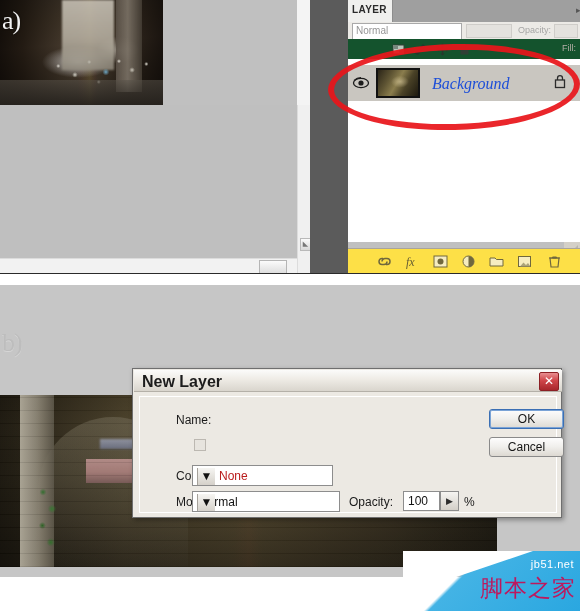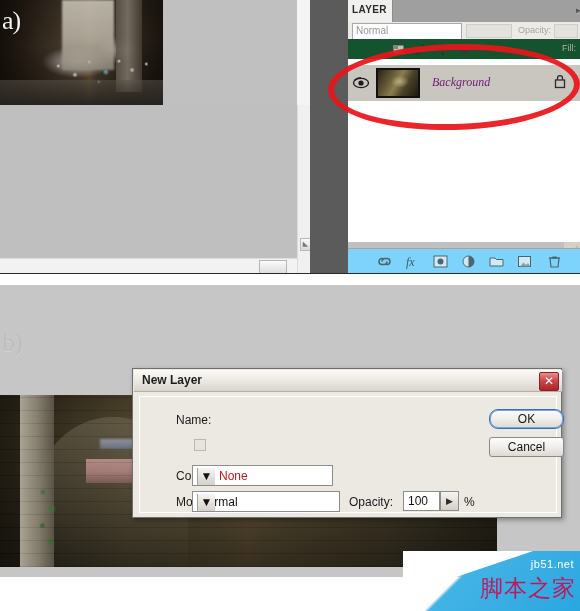--- a/index.html
+++ b/index.html
@@ -104,28 +104,28 @@
   }
   #eye-cell{position:absolute;left:4px;top:9px;width:18px;height:18px;}
   #layer-thumb{
     position:absolute;left:28px;top:3px;width:44px;height:30px;
     border:2px solid #111;box-sizing:border-box;
     background:
       radial-gradient(ellipse 12px 8px at 55% 45%, rgba(220,205,160,.6) 0%, rgba(80,70,45,0) 75%),
       linear-gradient(120deg,#2b2518 0%,#5e5433 28%,#8a7d4d 48%,#4a4227 68%,#1d190f 100%);
   }
   #layer-name{
-    position:absolute;left:84px;top:10px;font-size:12px;font-style:italic;
-    font-family:"Liberation Serif","DejaVu Serif",serif;color:#701a75;
+    position:absolute;left:84px;top:10px;font-size:16px;font-style:italic;
+    font-family:"Liberation Serif","DejaVu Serif",serif;color:#1d4ed8;
   }
   #layer-lock{position:absolute;right:14px;top:9px;width:12px;height:15px;}
 
   
   #panel-scroll-corner{left:216px;top:242px;width:16px;height:15px;background:#d4d0c8;}
-  #paneltoolbar{left:0;top:248px;width:232px;height:25px;background:#7dd3fc;border-top:1px solid #a9a49c;}
+  #paneltoolbar{left:0;top:248px;width:232px;height:25px;background:#fde047;border-top:1px solid #a9a49c;}
   #paneltoolbar .tbi{position:absolute;top:5px;width:17px;height:15px;opacity:.72;}
 
   
   #red-circle{
     left:328px;top:44px;width:252px;height:86px;
     border:6px solid #e8151b;border-radius:50%;
     transform:rotate(-1.5deg);
     box-sizing:border-box;opacity:.93;
   }
 
@@ -180,21 +180,21 @@
   #dialog{
     left:132px;top:368px;width:430px;height:150px;
     background:#ece9e3;border:1px solid #6f6f6f;box-sizing:border-box;
     box-shadow:2px 2px 5px rgba(0,0,0,.35);
   }
   #dialog-titlebar{
     position:absolute;left:1px;top:1px;width:428px;height:21px;
     background:linear-gradient(180deg,#fbfbfa 0%,#eeebe5 45%,#d9d5cd 100%);
     border-bottom:1px solid #b4b0a8;
   }
-  #dialog-title{position:absolute;left:8px;top:3px;font-size:12px;font-weight:bold;color:#1c1c1c;}
+  #dialog-title{position:absolute;left:8px;top:3px;font-size:16px;font-weight:bold;color:#1c1c1c;}
   #dialog-close{
     position:absolute;right:3px;top:2px;width:18px;height:17px;
     background:linear-gradient(180deg,#e88e90 0%,#cf4549 45%,#a8262b 100%);
     border:1px solid #8c1f24;border-radius:2px;
   }
   #dialog-close .x{
     position:absolute;left:0;top:0;width:100%;height:100%;color:#fff;font-size:12px;
     font-weight:bold;text-align:center;line-height:16px;
   }
   #dialog-body{
@@ -210,21 +210,21 @@
   .dlg-btn{
     position:absolute;height:20px;box-sizing:border-box;
     background:linear-gradient(180deg,#fdfdfd 0%,#f0efec 48%,#ddd9d2 100%);
     border:1px solid #8a8a8a;border-radius:3px;
     font-size:12px;color:#151515;text-align:center;line-height:18px;
   }
   .dlg-btn.focus{border:1px solid #3b6fb4;box-shadow:0 0 0 1px #7aa3d6 inset;}
 
   #name-label{left:36px;top:16px;}
   #name-input{left:52px;top:12px;width:277px;height:20px;}
-  #ok-btn{left:349px;top:12px;width:75px;border-radius:9px;}
+  #ok-btn{left:349px;top:12px;width:75px;}
   #cancel-btn{left:349px;top:40px;width:75px;}
 
   #clip-check{
     position:absolute;left:54px;top:42px;width:12px;height:12px;
     background:#e7e4de;border:1px solid #bcb8b1;box-sizing:border-box;
   }
   #clip-label{left:70px;top:42px;color:#b0aca4;}
 
   #color-label{left:36px;top:72px;}
   #color-select{left:52px;top:68px;width:141px;height:21px;}

